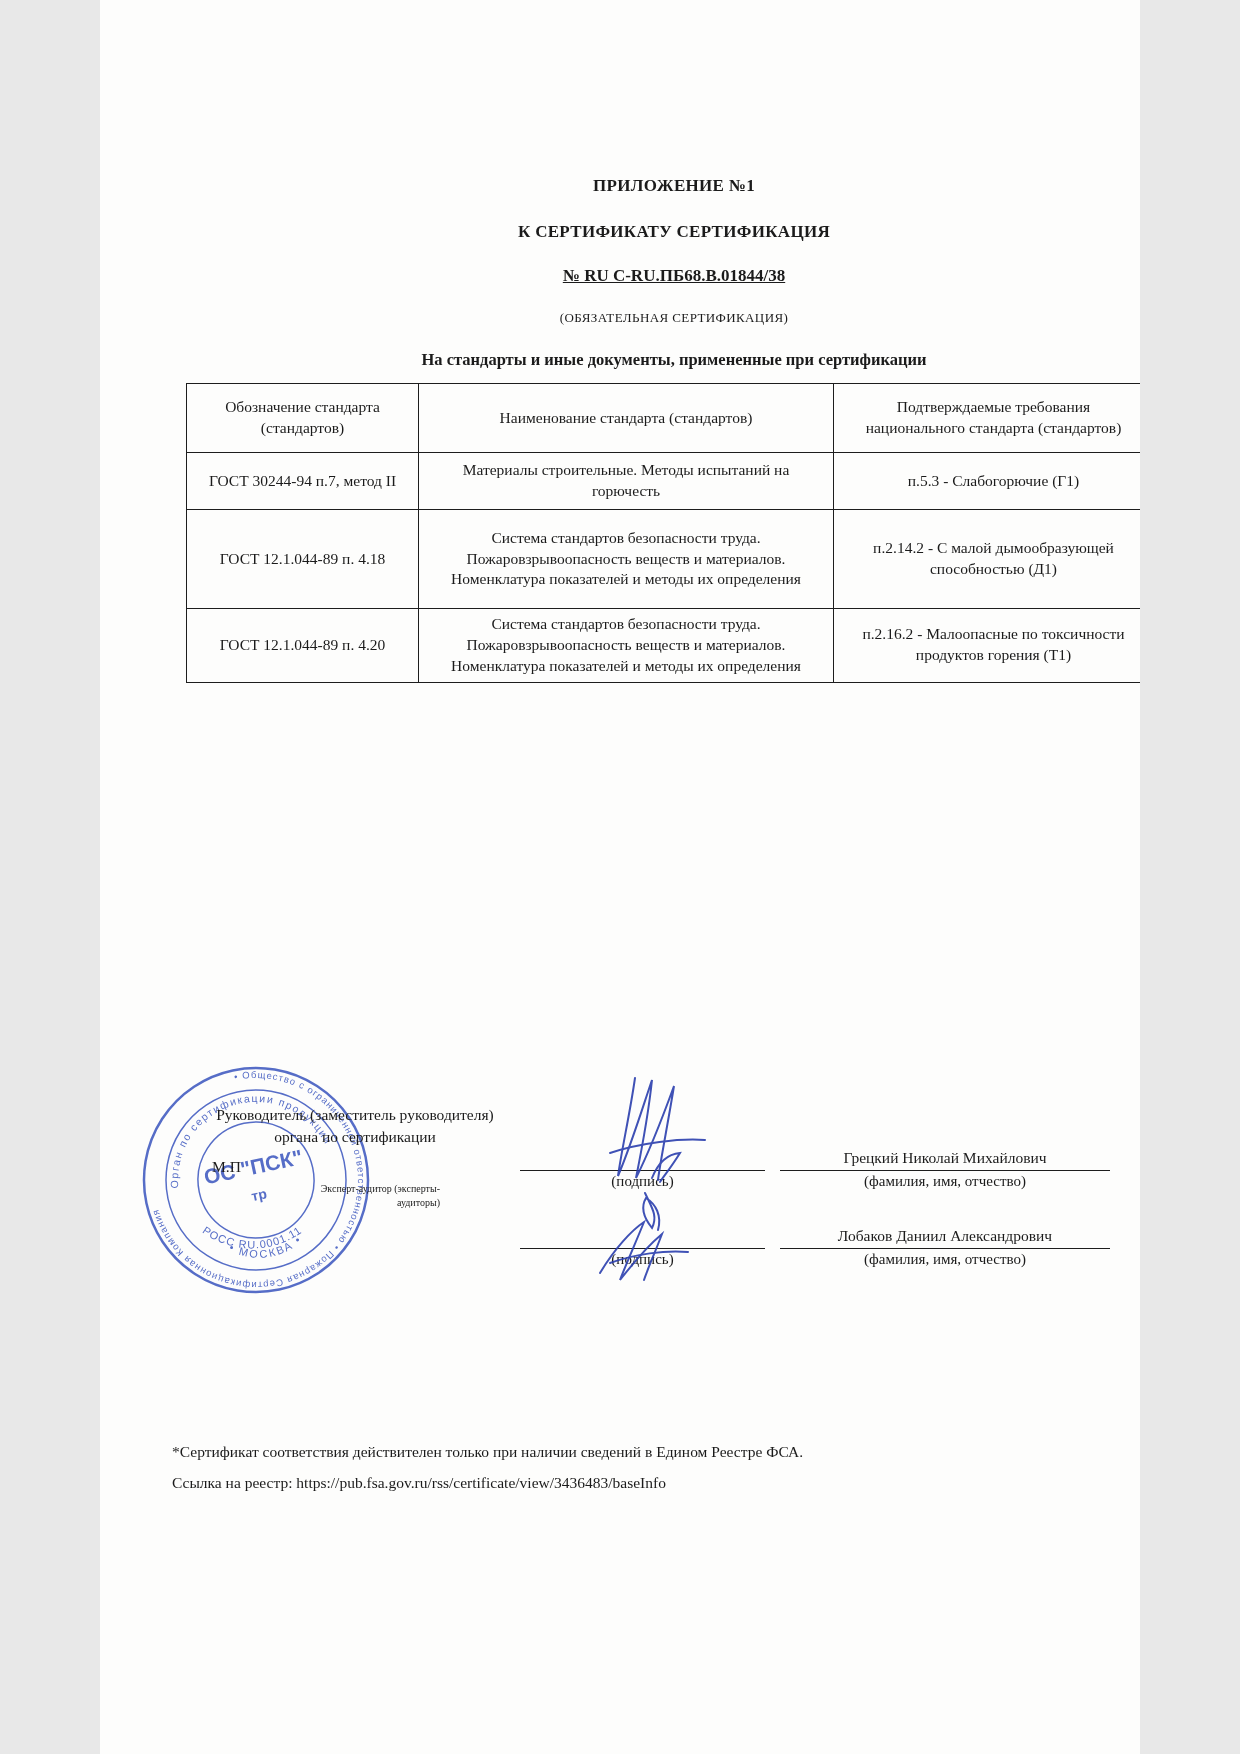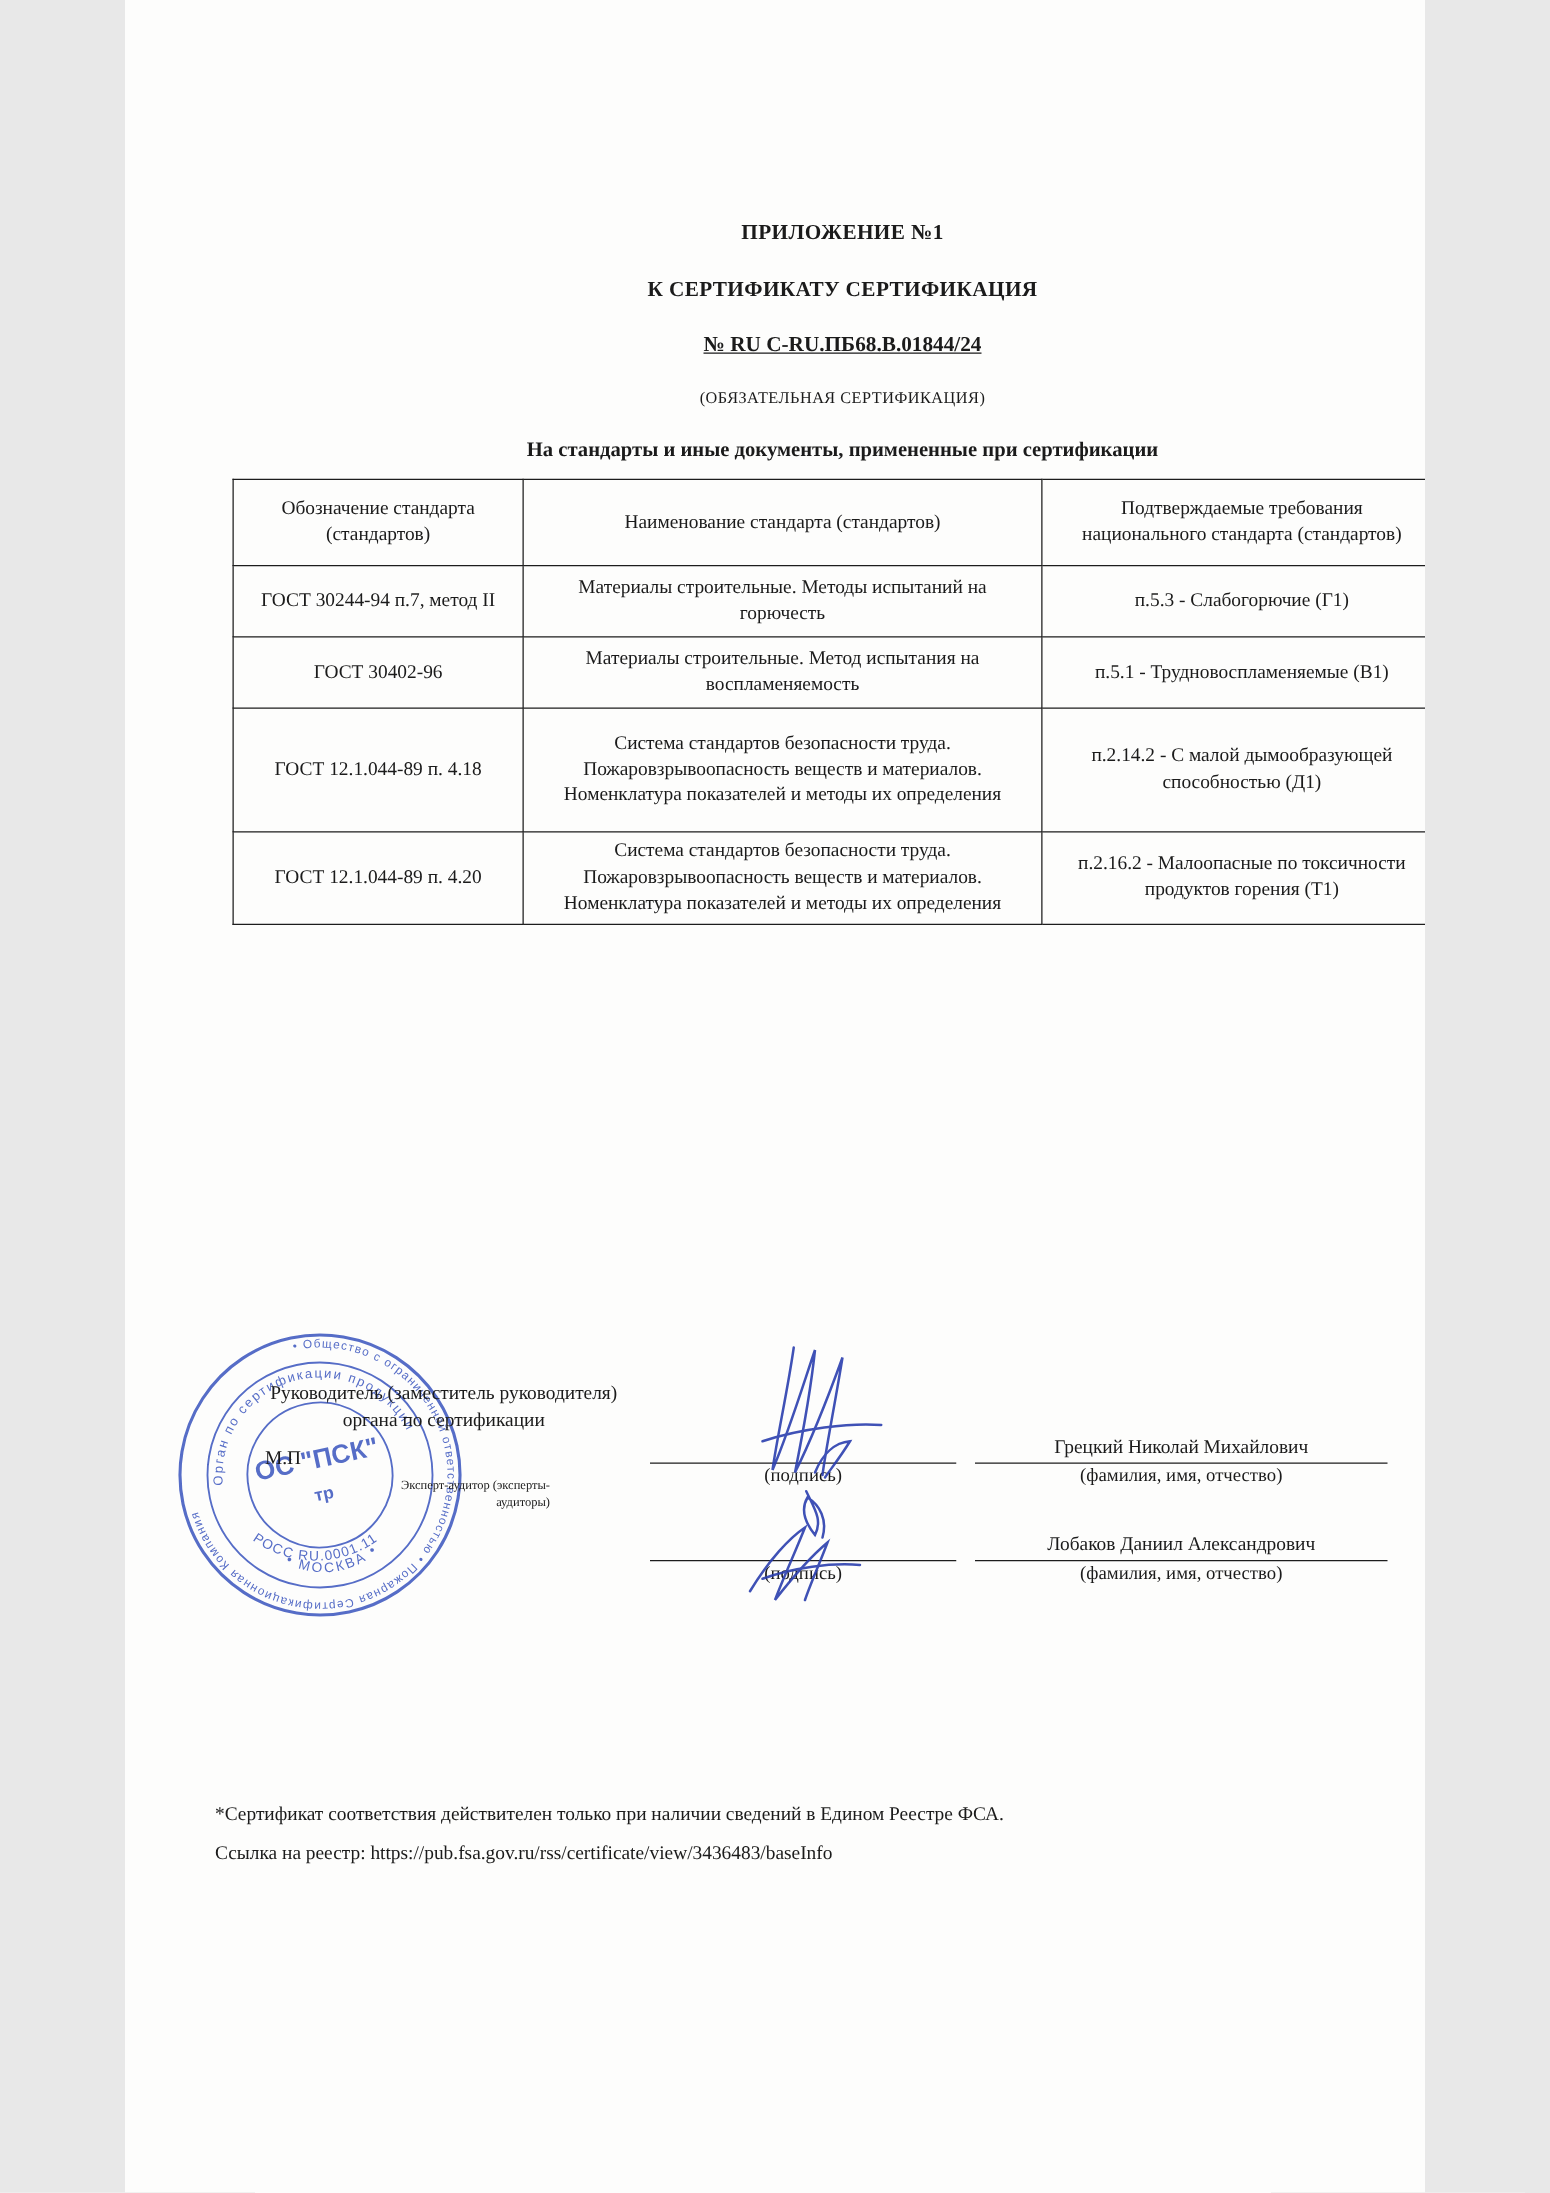--- a/index.html
+++ b/index.html
@@ -84,21 +84,21 @@
   }
 </style>
 </head>
 <body>
 
 <div class="page">
 
   <div class="doc-header">
     <div class="h-line1">ПРИЛОЖЕНИЕ №1</div>
     <div class="h-line2">К СЕРТИФИКАТУ СЕРТИФИКАЦИЯ</div>
-    <div class="h-cert"><span>№ RU C-RU.ПБ68.В.01844/24</span></div>
+    <div class="h-cert"><span>№ RU C-RU.ПБ68.В.01844/38</span></div>
     <div class="h-line4">(ОБЯЗАТЕЛЬНАЯ СЕРТИФИКАЦИЯ)</div>
     <div class="h-line5">На стандарты и иные документы, примененные при сертификации</div>
   </div>
 
   <table class="standards">
     <colgroup>
       <col style="width:232px">
         <col style="width:415px">
         <col style="width:320px">
     </colgroup>
@@ -107,25 +107,20 @@
         <th>Обозначение стандарта (стандартов)</th>
         <th>Наименование стандарта (стандартов)</th>
         <th>Подтверждаемые требования национального стандарта (стандартов)</th>
       </tr>
     </thead>
     <tbody>
       <tr class="r-short">
         <td>ГОСТ 30244-94 п.7, метод II</td>
         <td>Материалы строительные. Методы испытаний на горючесть</td>
         <td>п.5.3 - Слабогорючие (Г1)</td>
-      </tr>
-      <tr class="r-short">
-        <td>ГОСТ 30402-96</td>
-        <td>Материалы строительные. Метод испытания на воспламеняемость</td>
-        <td>п.5.1 - Трудновоспламеняемые (В1)</td>
       </tr>
       <tr class="r-tall">
         <td>ГОСТ 12.1.044-89 п. 4.18</td>
         <td>Система стандартов безопасности труда. Пожаровзрывоопасность веществ и материалов. Номенклатура показателей и методы их определения</td>
         <td>п.2.14.2 - С малой дымообразующей способностью (Д1)</td>
       </tr>
       <tr class="r-mid">
         <td>ГОСТ 12.1.044-89 п. 4.20</td>
         <td>Система стандартов безопасности труда. Пожаровзрывоопасность веществ и материалов. Номенклатура показателей и методы их определения</td>
         <td>п.2.16.2 - Малоопасные по токсичности продуктов горения (Т1)</td>

